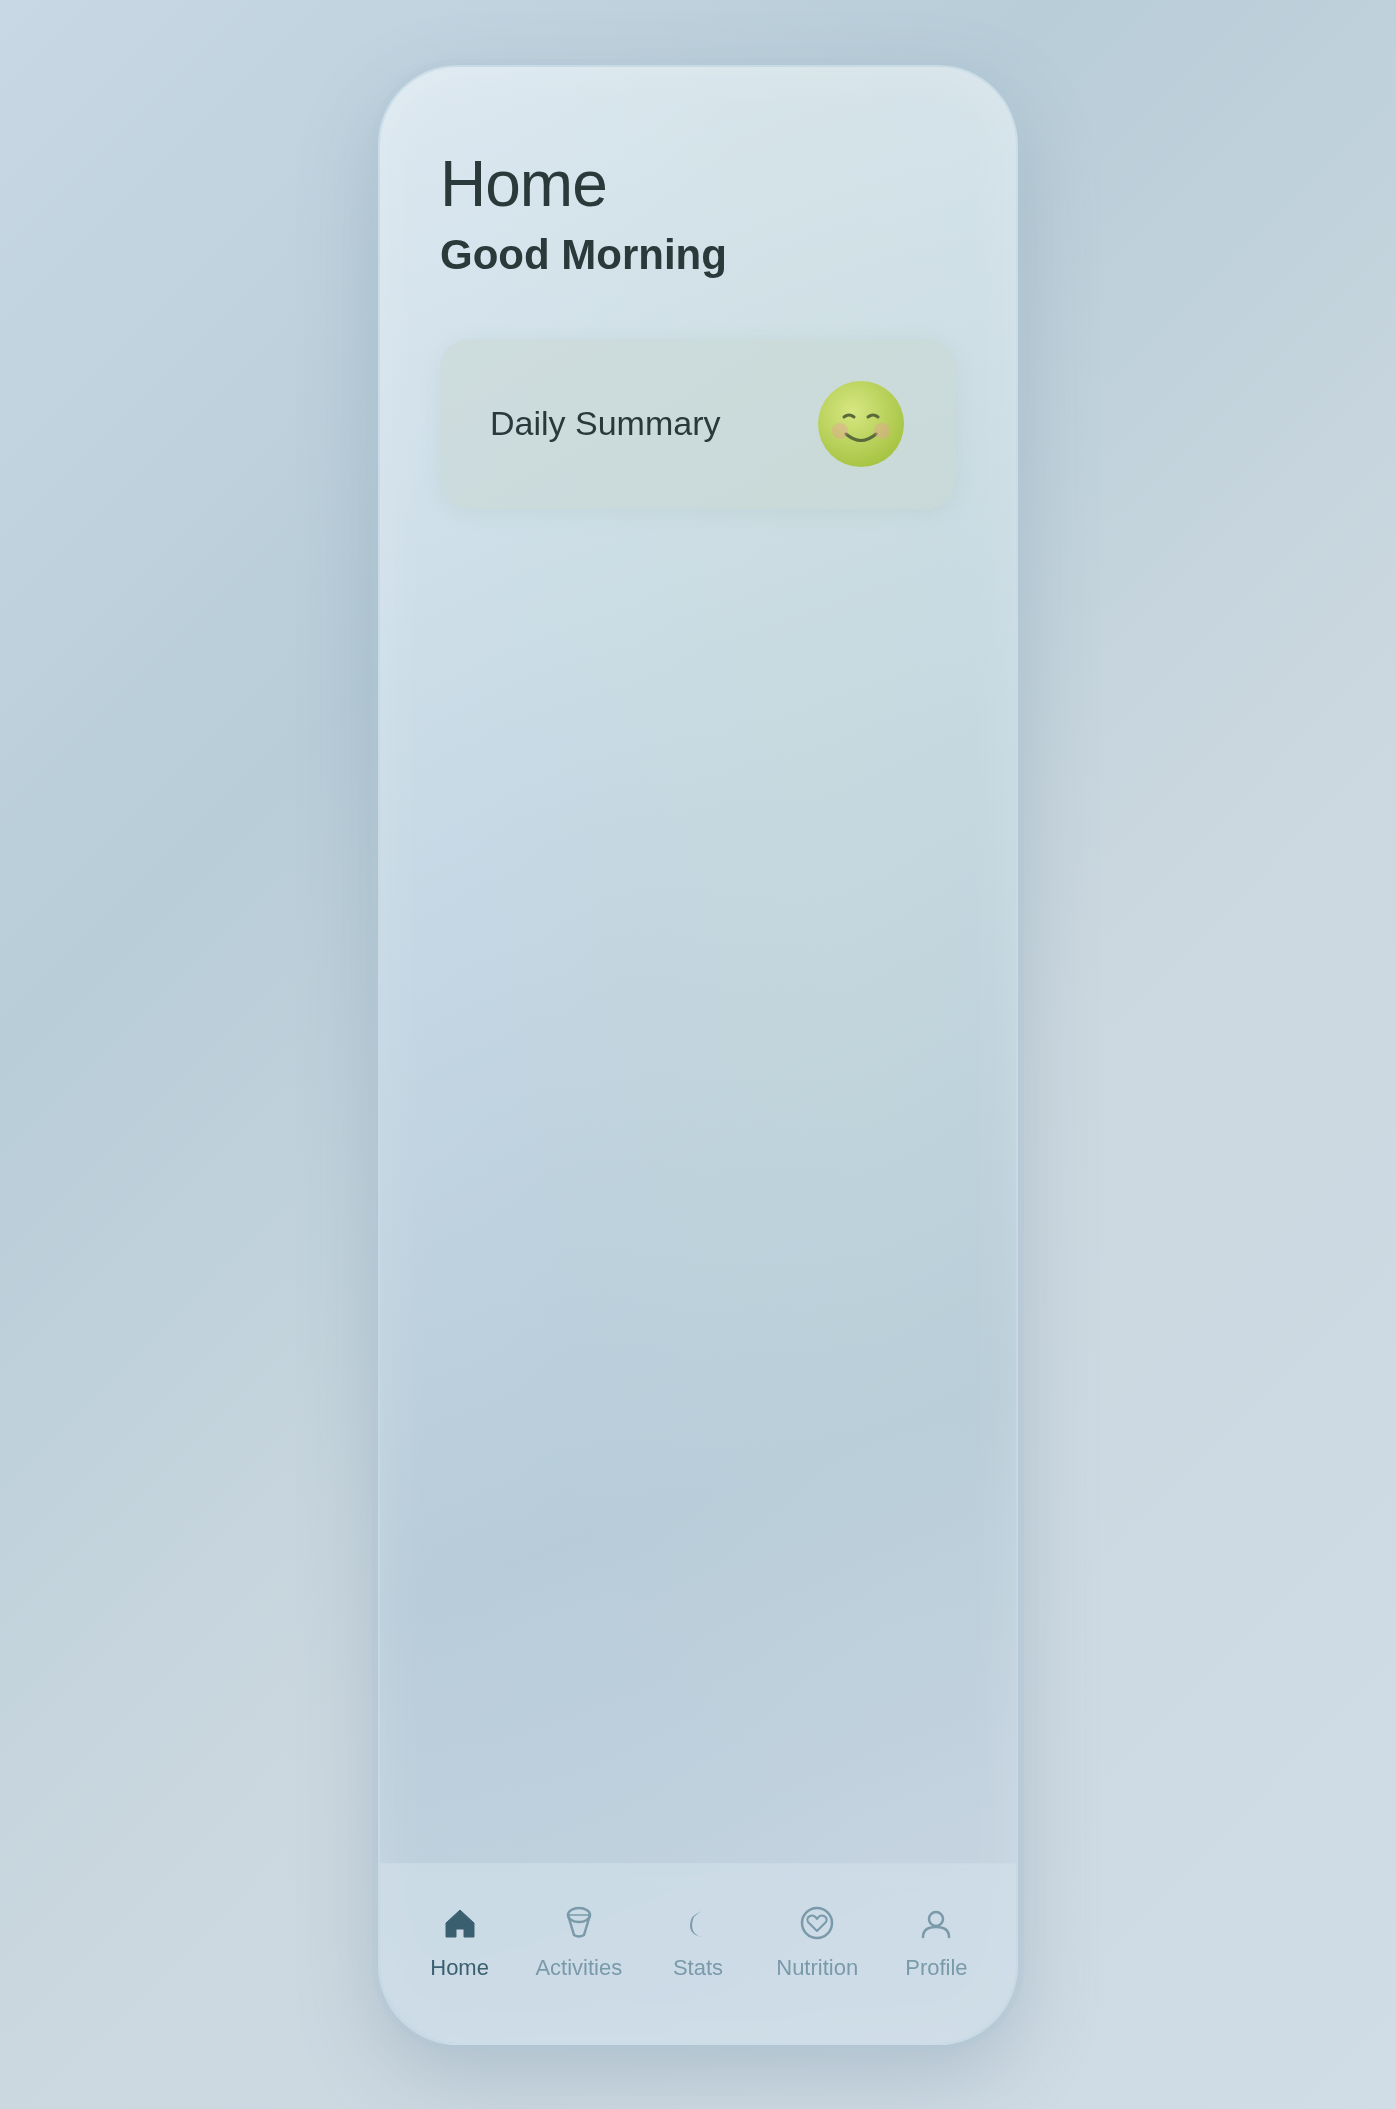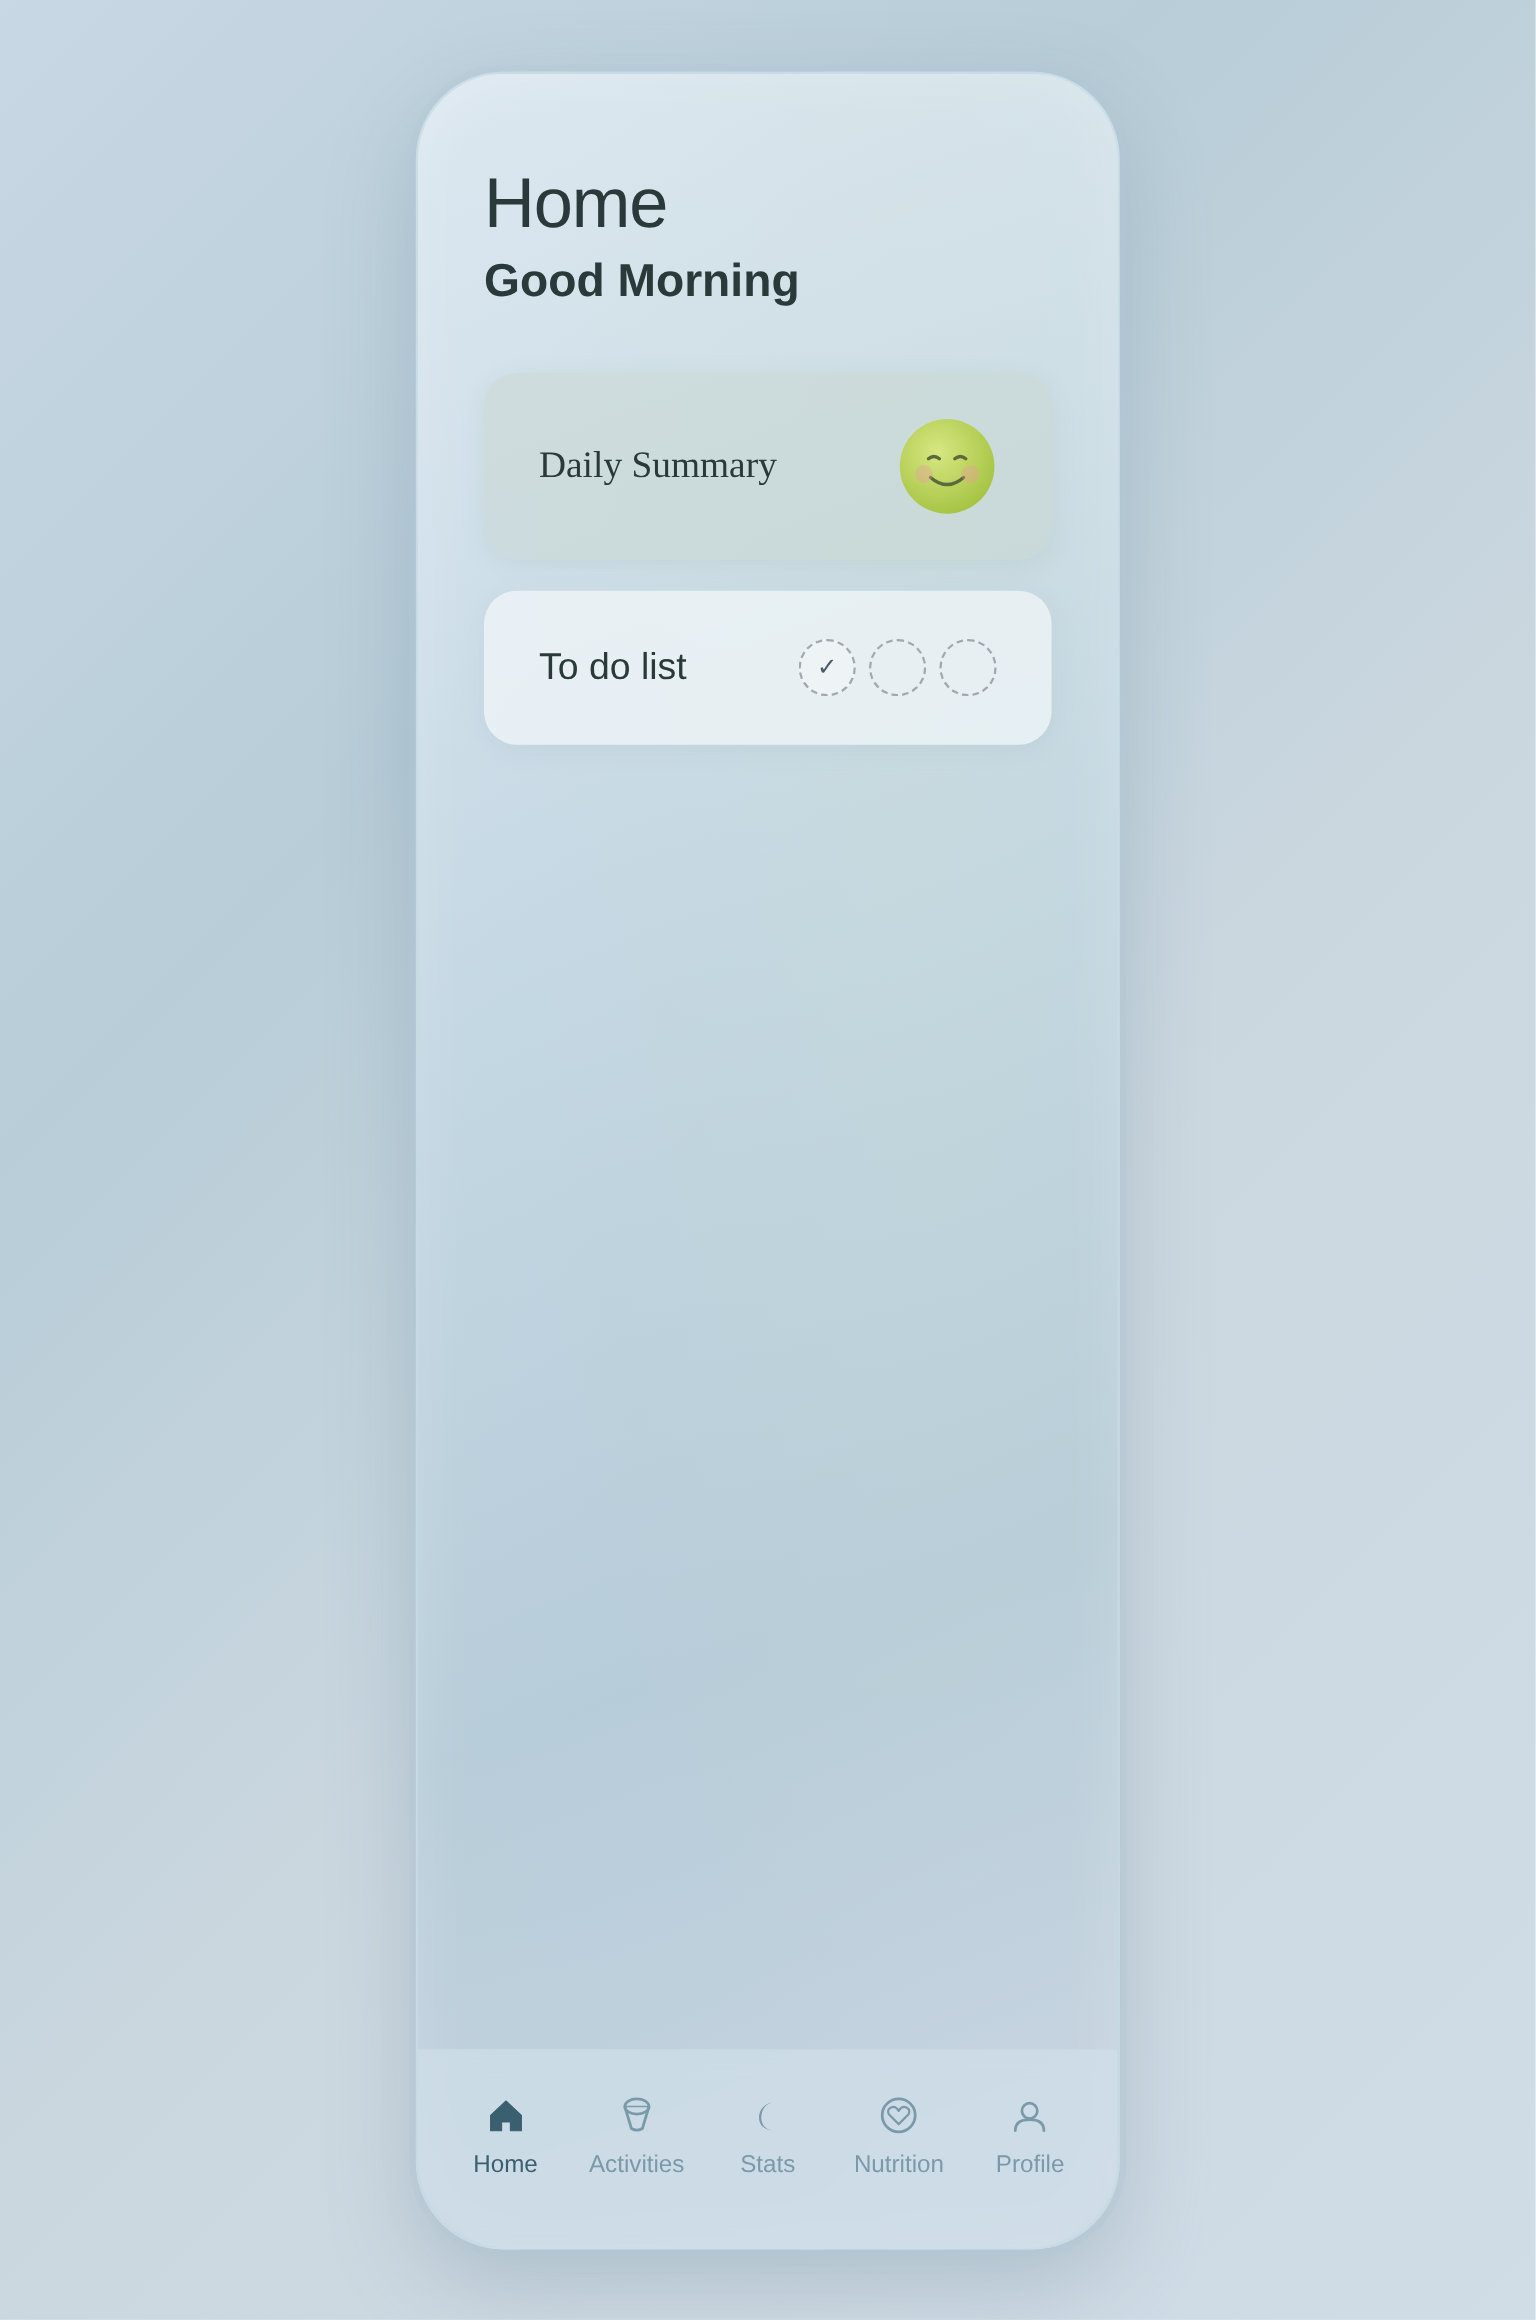--- a/index.html
+++ b/index.html
@@ -83,21 +83,20 @@
     .card-label {
       font-size: 34px;
       font-weight: 400;
       color: #2a3a3a;
     }
 
     
     .card-daily {
       background: rgba(200, 215, 210, 0.55);
       box-shadow: 0 4px 20px rgba(150, 180, 170, 0.2);
-      font-family: Liberation Serif, serif;
     }
 
     
     .card-todo {
       background: rgba(240, 245, 248, 0.75);
       box-shadow: 0 4px 20px rgba(150, 170, 190, 0.15);
     }
 
     
     .card-activities {
@@ -236,30 +235,20 @@
             <path d="M52 38 Q57 34 62 38" stroke="#5a6a3a" stroke-width="3" fill="none" stroke-linecap="round"></path>
 
             <path d="M30 55 Q45 68 60 55" stroke="#5a6a3a" stroke-width="3" fill="none" stroke-linecap="round"></path>
 
             <circle cx="24" cy="52" r="8" fill="rgba(240,150,170,0.35)"></circle>
             <circle cx="66" cy="52" r="8" fill="rgba(240,150,170,0.35)"></circle>
           </svg>
         </div>
       </div>
 
-      <div class="card card-todo">
-        <span class="card-label">To do list</span>
-        <div class="todo-circles">
-          <div class="todo-circle checked">
-            <span class="checkmark">✓</span>
-          </div>
-          <div class="todo-circle"></div>
-          <div class="todo-circle"></div>
-        </div>
-      </div>
 
 
 
     </div>
   </div>
 
   <nav class="bottom-nav">
 
     <div class="nav-item active">
       <span class="nav-icon">

